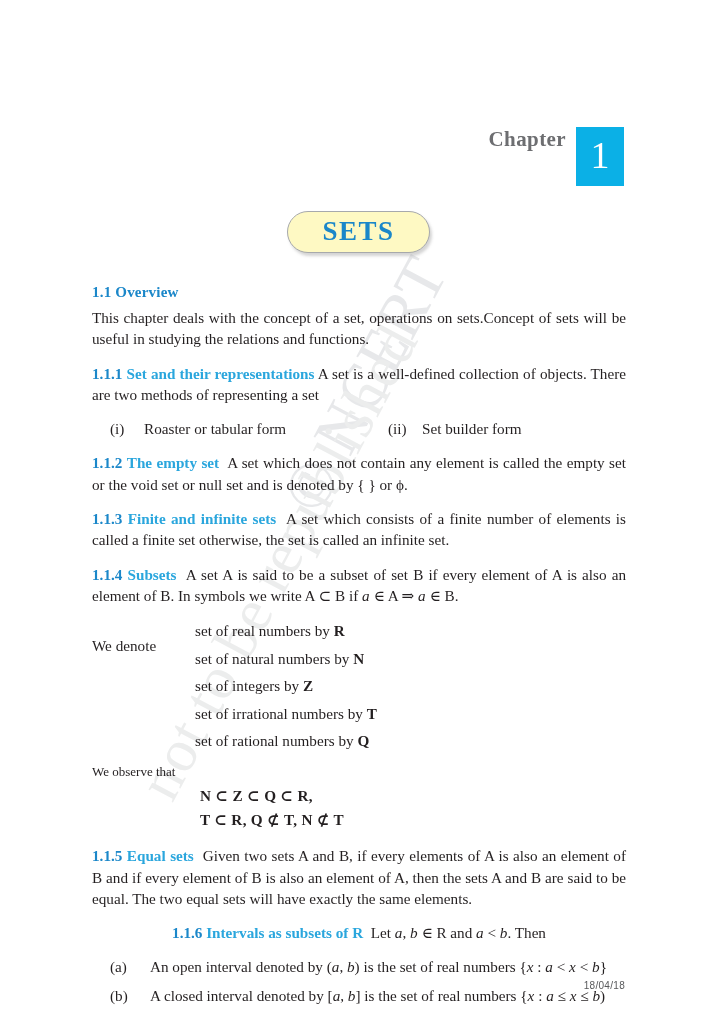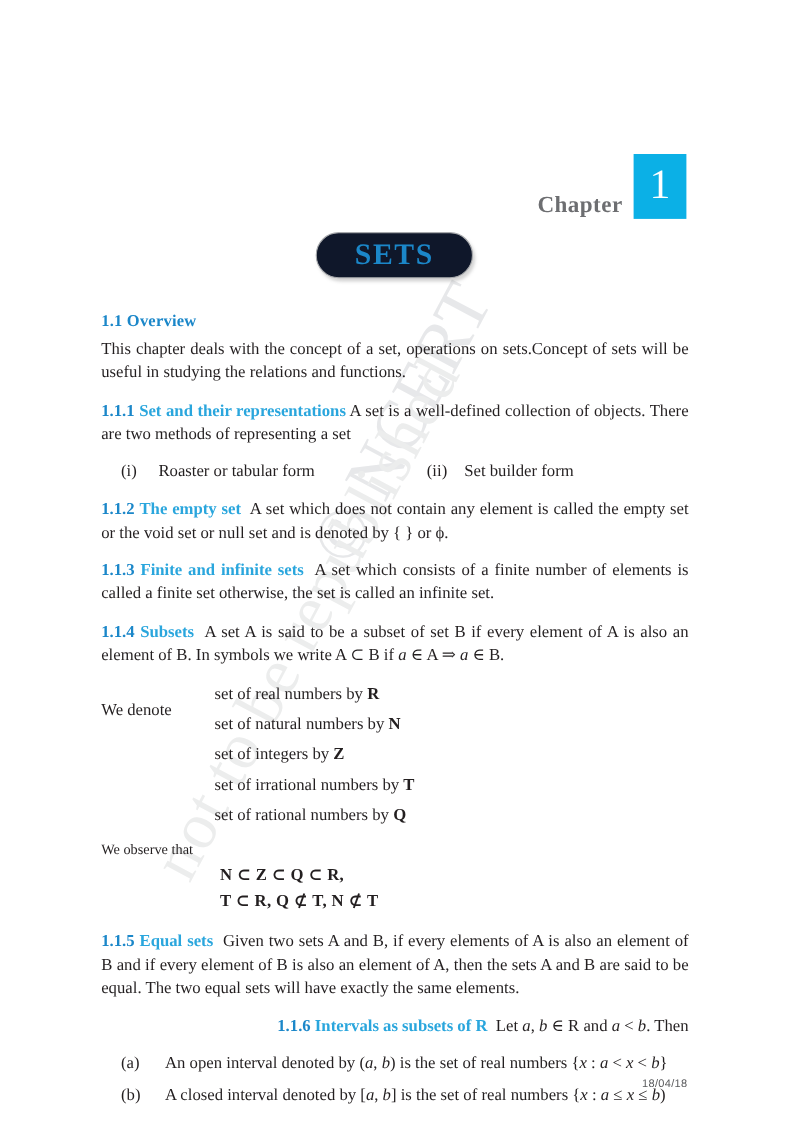--- a/index.html
+++ b/index.html
@@ -46,24 +46,24 @@
     top: 760px;
     font-size: 60px;
     transform: rotate(-62deg);
     transform-origin: left center;
     color: #eceded;
   }
 
   
   .chapter-head {
     position: absolute;
-    top: 140px;
+    top: 127px;
     right: 93px;
     display: flex;
-    align-items: flex-end;
+    align-items: flex-start;
     z-index: 2;
   }
   .chapter-word {
     font-family: "Liberation Serif", "DejaVu Serif", serif;
     font-weight: bold;
     font-size: 21px;
     color: #6d6e71;
     letter-spacing: 0.4px;
     padding-right: 10px;
   }
@@ -90,21 +90,21 @@
     top: 211px;
     left: 0;
     right: 0;
     display: flex;
     justify-content: center;
     z-index: 2;
   }
   .title-pill {
     border: 1px solid #a7a9ac;
     border-radius: 26px;
-    background: #0f172a;
+    background: #fef9c3;
     padding: 5px 34px 7px 34px;
     box-shadow: 2px 3px 3px rgba(120,120,120,0.32);
   }
   .title-text {
     font-family: "Liberation Serif", "DejaVu Serif", serif;
     font-weight: bold;
     font-size: 27px;
     color: #1b87c9;
     letter-spacing: 1.5px;
     line-height: 1.05;
@@ -126,21 +126,21 @@
     letter-spacing: 0.2px;
   }
   p.para {
     font-size: 15.2px;
     line-height: 1.40;
     margin: 0 0 13px 0;
     text-align: justify;
     text-justify: inter-word;
   }
   p.para.last-left {
-    text-align: right;
+    text-align: center;
   }
   .sec-num {
     color: #1b87c9;
     font-weight: bold;
   }
   .sec-title {
     color: #2aa6dd;
     font-weight: bold;
   }
   .mvar { font-style: italic; }

